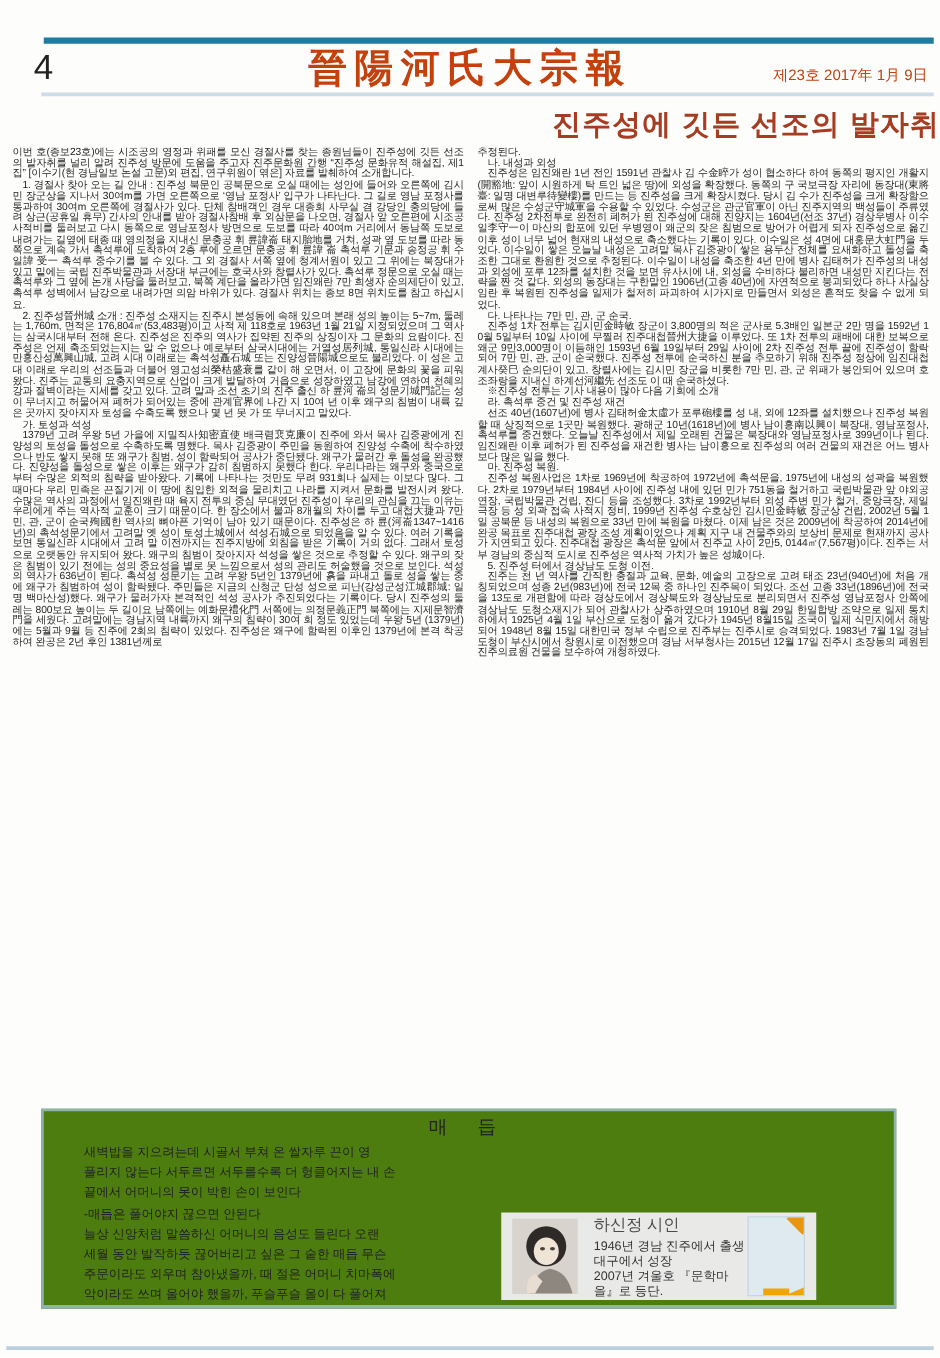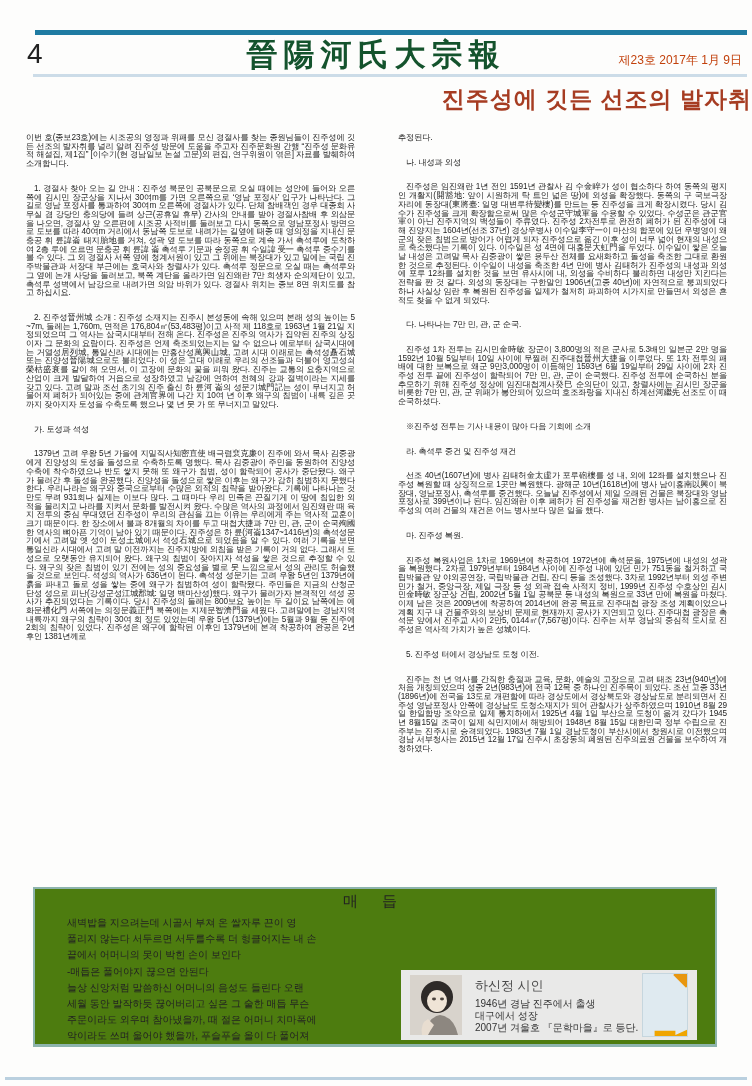--- a/index.html
+++ b/index.html
@@ -2,41 +2,41 @@
 <html><head>
 <meta charset="utf-8">
 <style>
   html,body{margin:0;padding:0;background:#ffffff;}
   .page{position:relative;width:752px;height:1086px;background:#fdfdfc;overflow:hidden;
         font-family:"Liberation Sans",sans-serif;color:#1a1a1a;}
   .topbar{position:absolute;left:35px;right:5px;top:30px;height:5px;background:#1f7ba2;}
   .pagenum{position:absolute;left:27px;top:38px;font-size:28px;font-weight:400;color:#222;}
   .masthead{position:absolute;left:0;right:0;top:34px;text-align:center;
             font-family:"DejaVu Serif",serif;font-weight:bold;font-size:31px;
-            letter-spacing:6px;color:#14532d;}
+            letter-spacing:6px;color:#c2410c;}
   .issue{position:absolute;right:10px;top:52px;font-size:12px;color:#c2410c;}
   .header-rule{position:absolute;left:33px;right:5px;top:74px;height:3px;background:#ccdce8;}
   .headline{position:absolute;left:0;right:0;top:84px;margin:0;text-align:right;
             font-size:23px;font-weight:bold;letter-spacing:1px;color:#a63c22;}
   .body-cols{position:absolute;left:10px;top:118px;width:734px;height:757px;
              display:flex;gap:11px;overflow:hidden;}
   .col{width:361px;font-size:8.2px;line-height:8.7px;text-align:justify;
        word-break:break-all;letter-spacing:-0.1px;color:#1c1c1c;}
-  .col p{margin:16px;}
+  .col p{margin:0;}
   .col p.ind{text-indent:8px;}
   .poem-box{position:absolute;left:33px;top:887px;width:680px;height:155px;
             border:2px solid #8db4ae;border-bottom-width:3px;background:#4d7c0f;}
   .poem-title{position:absolute;top:3px;left:0;right:0;text-align:center;
               font-size:15px;letter-spacing:10px;color:#222;}
   .pre{white-space:pre-line;}
   .poem-left{position:absolute;left:32px;top:26px;width:310px;
              font-size:10px;line-height:16.2px;color:#222;}
   .poem-right-text{position:absolute;left:366px;top:20px;width:300px;
                    font-size:10px;line-height:16.5px;color:#222;}
-  .author-box{position:absolute;left:366px;top:81px;width:296px;height:70px;
+  .author-box{position:absolute;left:366px;top:81px;width:252px;height:70px;
               background:#e9e9e8;display:flex;align-items:center;}
   .photo{width:52px;height:60px;margin-left:9px;flex:0 0 auto;overflow:hidden;background:#cfcac4;}
   .photo svg{display:block;}
   .author-text{margin-left:13px;flex:1;}
   .author-name{font-size:13px;color:#4a4a4a;margin-bottom:3px;}
   .bio{font-size:10px;line-height:12px;color:#333;}
   .book{position:relative;width:44px;height:62px;margin-right:9px;flex:0 0 auto;
         background:#dfeaf0;border:1px solid #c6d6de;overflow:hidden;}
   .book::before{content:"";position:absolute;right:-8px;top:-8px;width:18px;height:18px;
                 background:#e8960f;transform:rotate(45deg);}

